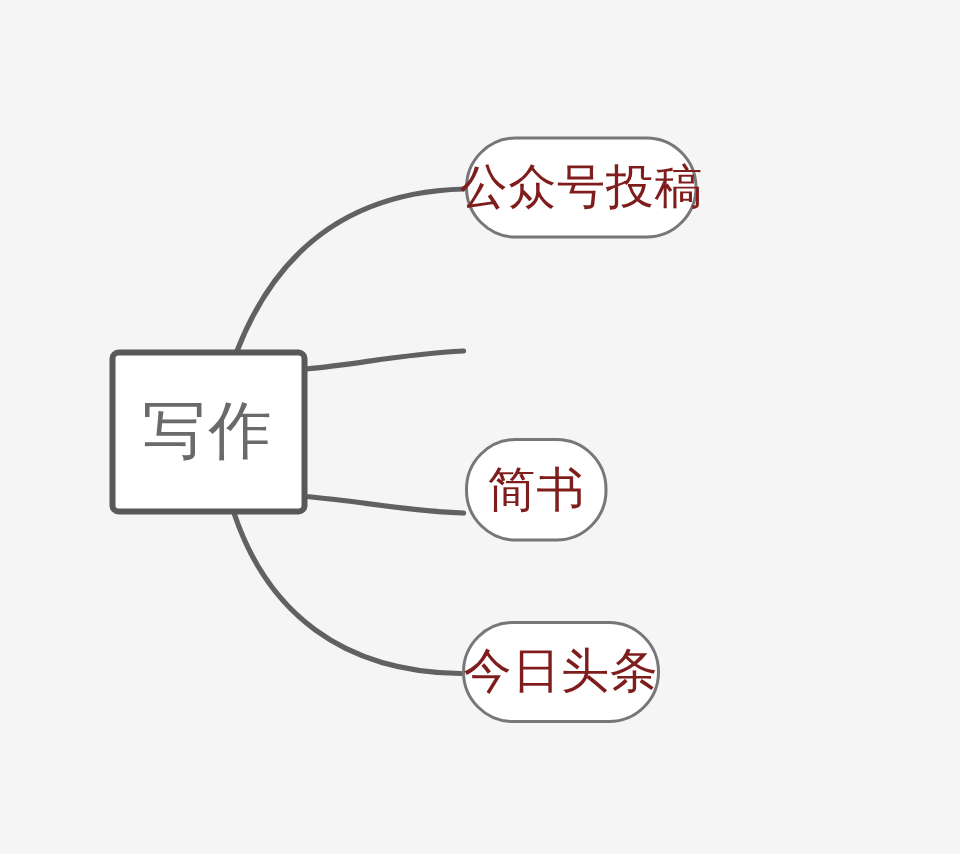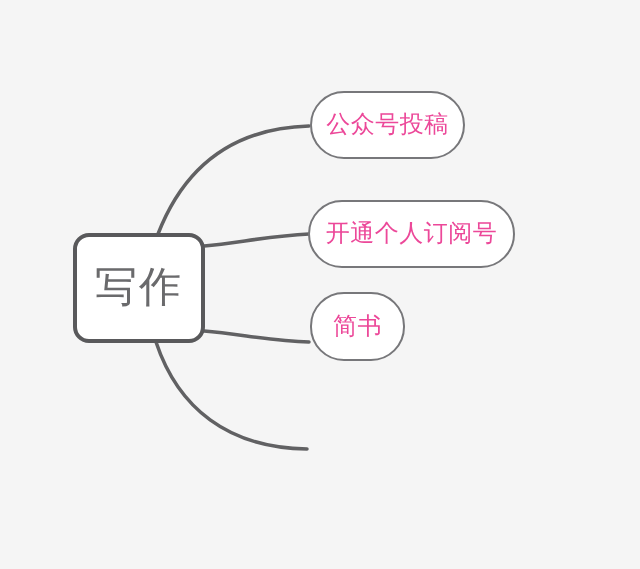--- a/index.html
+++ b/index.html
@@ -38,30 +38,30 @@
     align-items: center;
     justify-content: center;
     white-space: nowrap;
   }
   .node.root {
     left: 73px;
     top: 233px;
     width: 132px;
     height: 110px;
     border: 4px solid #59595b;
-    border-radius: 16px;
+    border-radius: 6px;
     font-size: 42px;
     color: #6a6a6c;
     letter-spacing: 2px;
   }
   .node.branch {
     border: 2.5px solid #77777a;
     border-radius: 34px;
-    font-size: 24px;
-    color: #ec4899;
+    font-size: 32px;
+    color: #7f1d1d;
     letter-spacing: 0.5px;
   }
   .node.b1 { left: 310px; top: 91px;  width: 155px; height: 68px; }
   .node.b2 { left: 308px; top: 200px; width: 207px; height: 68px; }
   .node.b3 { left: 310px; top: 292px; width: 95px;  height: 69px; }
   .node.b4 { left: 308px; top: 414px; width: 132px; height: 68px; }
   .node-label {
     display: inline-block;
     line-height: 1;
     padding-bottom: 2px;
@@ -80,22 +80,22 @@
   </svg>
 
   <div class="node root">
     <span class="node-label">写作</span>
   </div>
 
   <div class="node branch b1">
     <span class="node-label">公众号投稿</span>
   </div>
 
-  <div class="node branch b2">
-    <span class="node-label">开通个人订阅号</span>
-  </div>
 
   <div class="node branch b3">
     <span class="node-label">简书</span>
   </div>
 
+  <div class="node branch b4">
+    <span class="node-label">今日头条</span>
+  </div>
 
 </div>
 
 </body></html>

